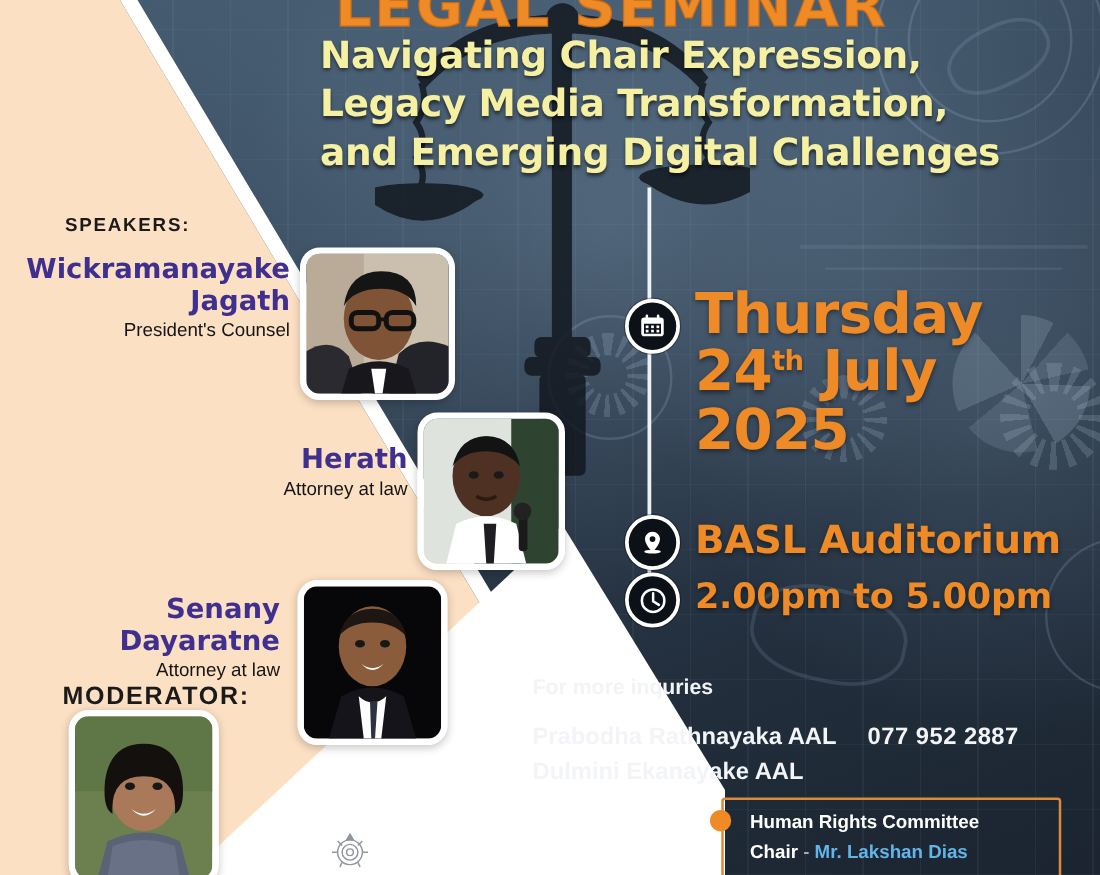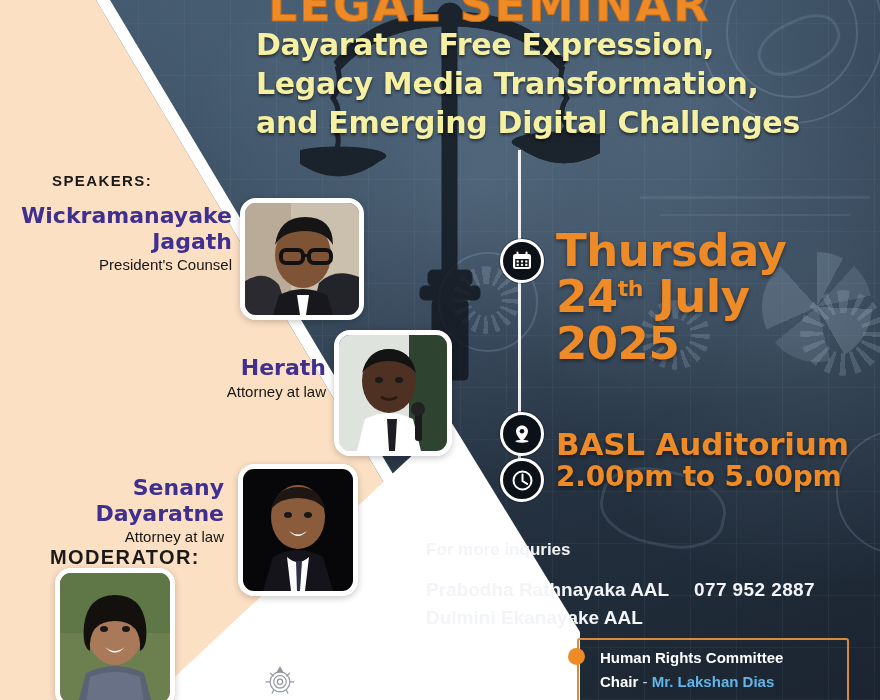--- a/index.html
+++ b/index.html
@@ -131,21 +131,20 @@
     color:#ef8b27;font-family:"DejaVu Sans",sans-serif;
     font-weight:800;font-size:45px;line-height:1.03;letter-spacing:-.5px;
     text-shadow:0 2px 4px rgba(0,0,0,.45);
   }
   .dateblk sup{font-size:22px;vertical-align:super;}
   .venue{
     position:absolute;left:556px;top:414px;
     color:#ef8b27;font-family:"DejaVu Sans",sans-serif;
     font-weight:800;font-size:31px;letter-spacing:-.2px;
     text-shadow:0 2px 4px rgba(0,0,0,.45);
-    margin-top:12px;
   }
   .time{
     position:absolute;left:556px;top:460px;
     color:#ef8b27;font-family:"DejaVu Sans",sans-serif;
     font-weight:800;font-size:28px;letter-spacing:-.2px;
     text-shadow:0 2px 4px rgba(0,0,0,.45);
   }
 
   
   .inq{position:absolute;left:426px;top:540px;color:#f2f4f7;}
@@ -211,21 +210,21 @@
     </g>
   </svg>
 
   <div class="peach-wedge-edge"></div>
   <div class="peach-wedge"></div>
   <div class="white-wedge"></div>
   <div class="peach-bottom"></div>
 
   <div class="kicker">LEGAL SEMINAR</div>
   <div class="headline">
-    <div>Dayaratne Free Expression,</div>
+    <div>Navigating Chair Expression,</div>
     <div>Legacy Media Transformation,</div>
     <div>and Emerging Digital Challenges</div>
   </div>
 
   <div class="speakers-label">SPEAKERS:</div>
 
   <div class="sp sp1">
     <div class="nm">Wickramanayake</div>
     <div class="nm">Jagath</div>
     <div class="ttl">President's Counsel</div>

